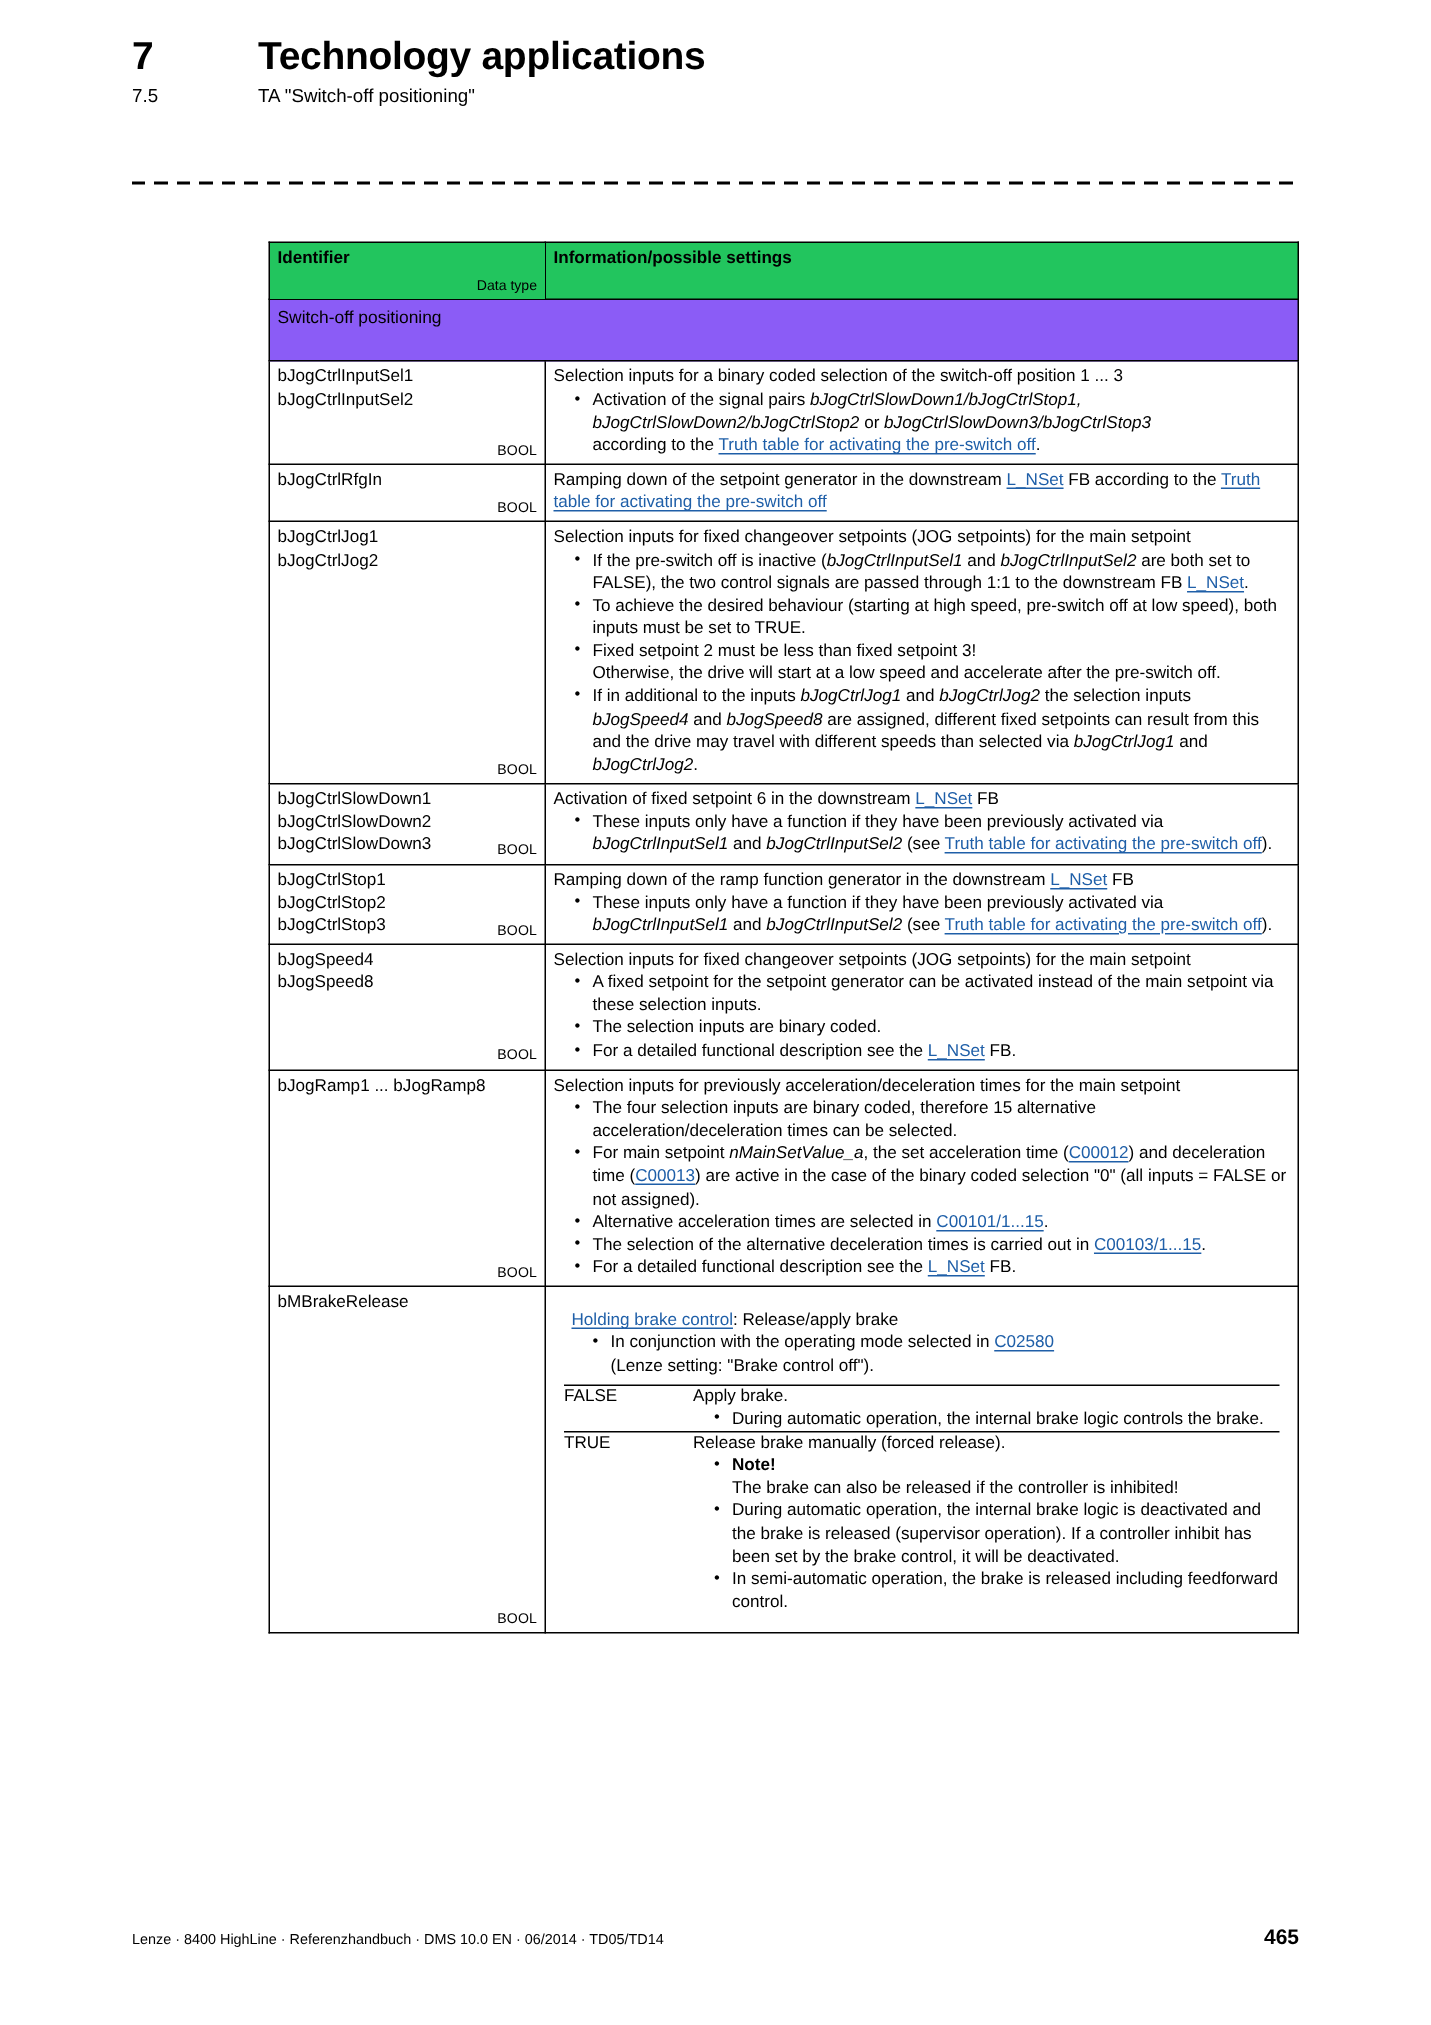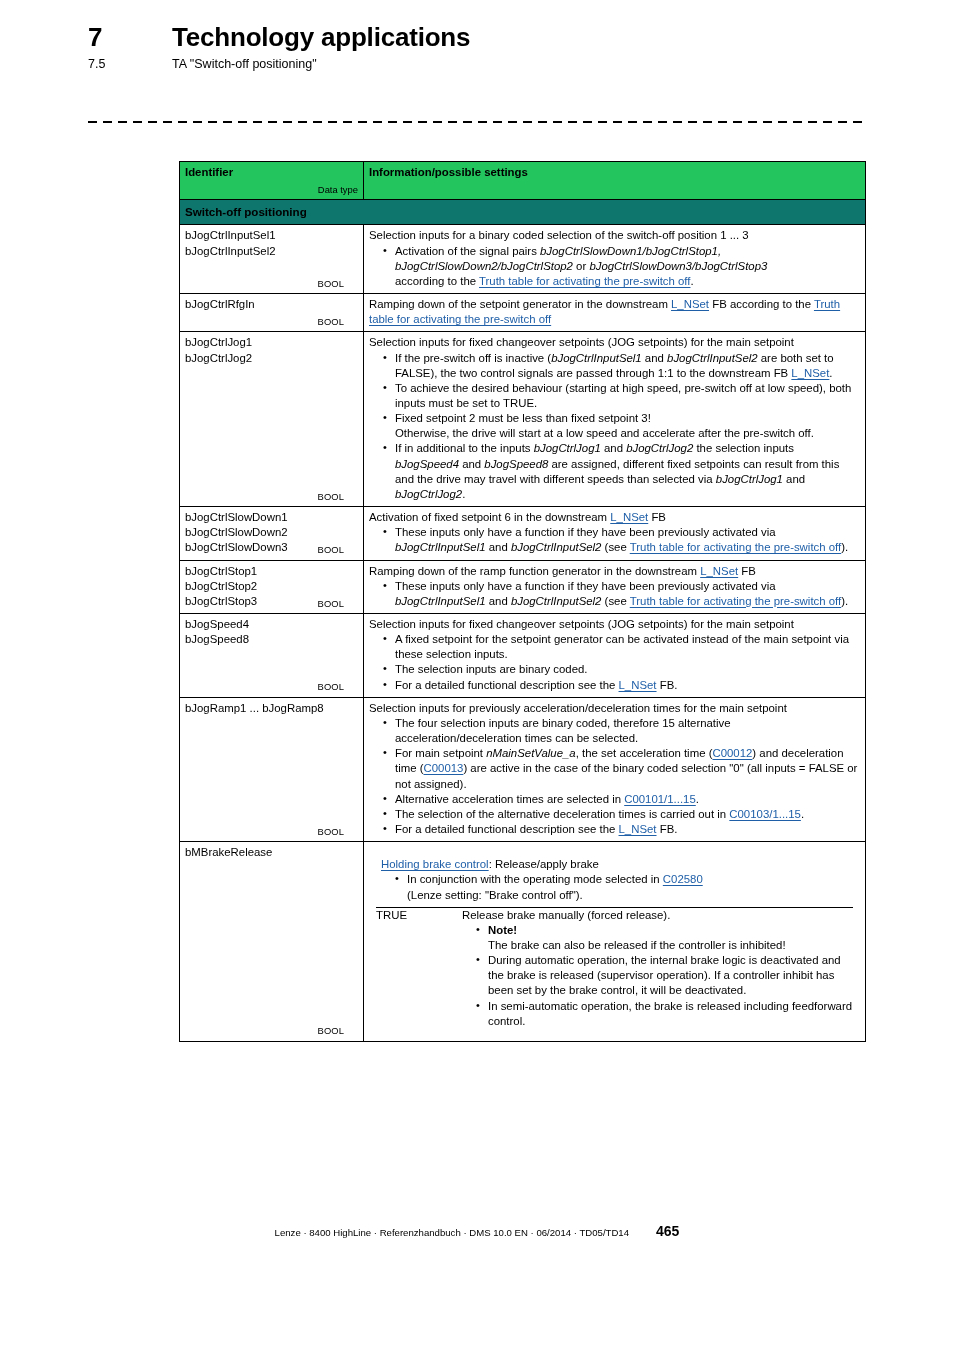--- a/index.html
+++ b/index.html
@@ -52,29 +52,29 @@
   .col-info { width: 502px; }
 
   thead td { background: #22c55e; font-weight: bold; }
   .hdr-id { position: relative; height: 38px; }
   .hdr-datatype {
     position: absolute; right: 5px; bottom: 3px;
     font-weight: normal; font-size: 9.4px;
   }
 
   .section-row td {
-    background: #0f766e; font-weight: bold; font-size: 11.6px;
-    padding-top: 4px; padding-bottom: 5px;
+    background: #8b5cf6; font-weight: normal; font-size: 11.6px;
+    padding-top: 4px; padding-bottom: 21px;
   }
 
   
   .id-cell { position: relative; padding-bottom: 16px; }
   .id-names div { white-space: nowrap; }
   .bool-tag {
-    position: absolute; right: 19px; bottom: 3px;
+    position: absolute; right: 5px; bottom: 3px;
     font-size: 9.4px; letter-spacing: 0.1px;
   }
 
   
   .lead { margin: 0; }
   ul.blist { margin: 0; padding: 0; list-style: none; }
   ul.blist > li {
     position: relative; padding-left: 26px; margin-top: 0px;
   }
   ul.blist > li::before {
@@ -101,22 +101,22 @@
     border-right: 0.8px solid #000; vertical-align: top; font-size: 11.4px;
   }
   .val-body { padding: 3px 4px 4px 7px; vertical-align: top; font-size: 11.4px; }
   .sub-row-top td { border-top: 0.8px solid #000; }
 
   .nested-wrap { padding: 12px !important; }
   .plain-pad { padding: 3px 5px 4px 5px; }
 
   
   .footer {
-    position: absolute; left: 88px; top: 1223px; width: 778px;
-    display: flex; justify-content: center; align-items: baseline; gap: 27px;
+    position: absolute; left: 88px; top: 1283px; width: 778px;
+    display: flex; justify-content: space-between; align-items: baseline; gap: 27px;
   }
   .footer-text { font-size: 9.6px; }
   .footer-page { font-size: 14px; font-weight: bold; }
 </style>
 </head>
 <body>
 
 <div class="page-header">
   <div class="chapter-line">
     <span class="chapter-num">7</span>
@@ -282,20 +282,29 @@
       </td>
       <td class="nested-wrap">
         <div class="plain-pad">
           <p class="lead"><span class="lnk">Holding brake control</span><span>: Release/apply brake</span></p>
           <ul class="blist">
             <li><span>In conjunction with the operating mode selected in </span><span class="lnk">C02580</span><span class="indent">(Lenze setting: "Brake control off").</span></li>
           </ul>
         </div>
         <table class="val-table">
           <tbody>
+              <tr class="sub-row-top">
+            <td class="val-key">FALSE</td>
+            <td class="val-body">
+              <p class="lead">Apply brake.</p>
+              <ul class="blist">
+                <li>During automatic operation, the internal brake logic controls the brake.</li>
+              </ul>
+            </td>
+          </tr>
           <tr class="sub-row-top">
             <td class="val-key">TRUE</td>
             <td class="val-body">
               <p class="lead">Release brake manually (forced release).</p>
               <ul class="blist">
                 <li><b>Note!</b><span class="indent">The brake can also be released if the controller is inhibited!</span></li>
                 <li>During automatic operation, the internal brake logic is deactivated and the brake is released (supervisor operation). If a controller inhibit has been set by the brake control, it will be deactivated.</li>
                 <li>In semi-automatic operation, the brake is released including feedforward control.</li>
               </ul>
             </td>

